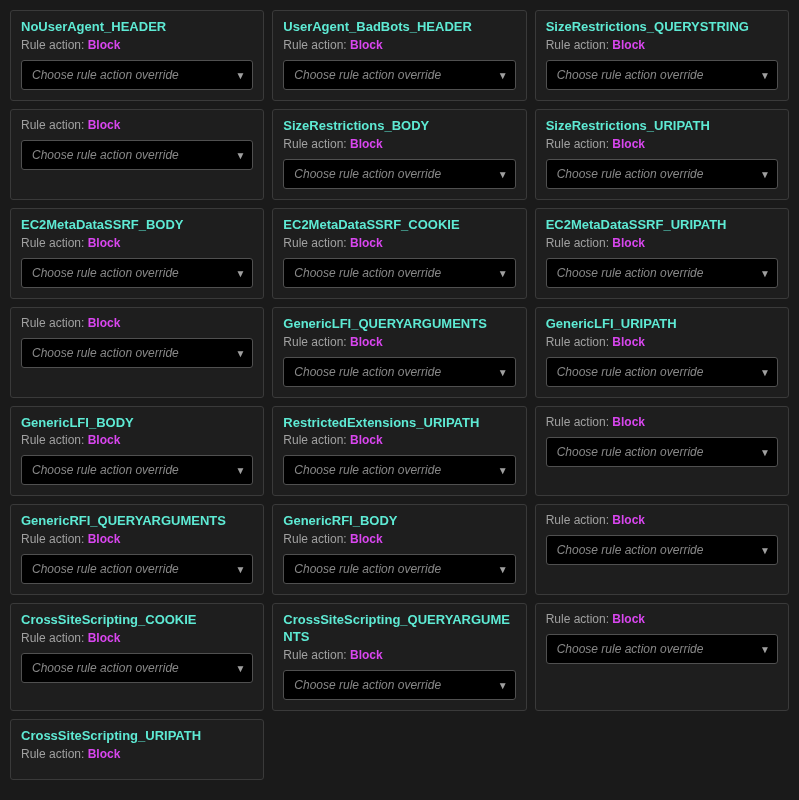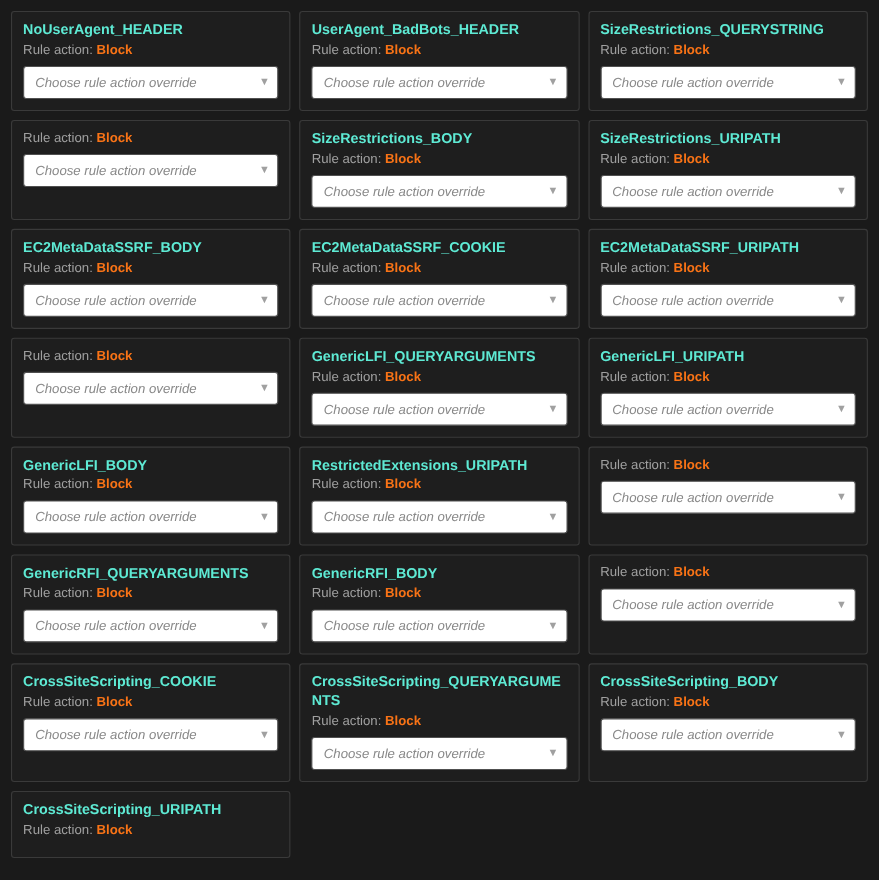--- a/index.html
+++ b/index.html
@@ -38,31 +38,31 @@
       word-break: break-word;
     }
 
     .rule-action {
       font-size: 12px;
       color: #a0a0a0;
       margin-bottom: 8px;
     }
 
     .rule-action strong {
-      color: #f97316;
+      color: #d946ef;
       font-weight: 600;
     }
 
     .dropdown-wrapper {
       position: relative;
     }
 
     .dropdown {
       width: 100%;
-      background-color: #ffffff;
+      background-color: #000000;
       border: 1px solid #505050;
       border-radius: 3px;
       padding: 7px 30px 7px 10px;
       color: #888;
       font-size: 12px;
       font-style: italic;
       appearance: none;
       -webkit-appearance: none;
       cursor: pointer;
       outline: none;
@@ -172,21 +172,20 @@
       <div class="rule-name">CrossSiteScripting_COOKIE</div>
       <div class="rule-action">Rule action: <strong>Block</strong></div>
       <div class="dropdown-wrapper"><select class="dropdown"><option value="Choose rule action override" style="color: rgb(136, 136, 136);">Choose rule action override</option><option value="Allow">Allow</option><option value="Block">Block</option><option value="Count">Count</option><option value="CAPTCHA">CAPTCHA</option></select><span class="dropdown-arrow">▼</span></div>
     </div>
     <div class="rule-card">
       <div class="rule-name">CrossSiteScripting_QUERYARGUMENTS</div>
       <div class="rule-action">Rule action: <strong>Block</strong></div>
       <div class="dropdown-wrapper"><select class="dropdown"><option value="Choose rule action override" style="color: rgb(136, 136, 136);">Choose rule action override</option><option value="Allow">Allow</option><option value="Block">Block</option><option value="Count">Count</option><option value="CAPTCHA">CAPTCHA</option></select><span class="dropdown-arrow">▼</span></div>
     </div>
     <div class="rule-card">
-      <div class="rule-name">CrossSiteScripting_BODY</div>
       <div class="rule-action">Rule action: <strong>Block</strong></div>
       <div class="dropdown-wrapper"><select class="dropdown"><option value="Choose rule action override" style="color: rgb(136, 136, 136);">Choose rule action override</option><option value="Allow">Allow</option><option value="Block">Block</option><option value="Count">Count</option><option value="CAPTCHA">CAPTCHA</option></select><span class="dropdown-arrow">▼</span></div>
     </div>
     <div class="rule-card">
       <div class="rule-name">CrossSiteScripting_URIPATH</div>
       <div class="rule-action">Rule action: <strong>Block</strong></div>
     </div>
   </div>
 
 </body></html>

